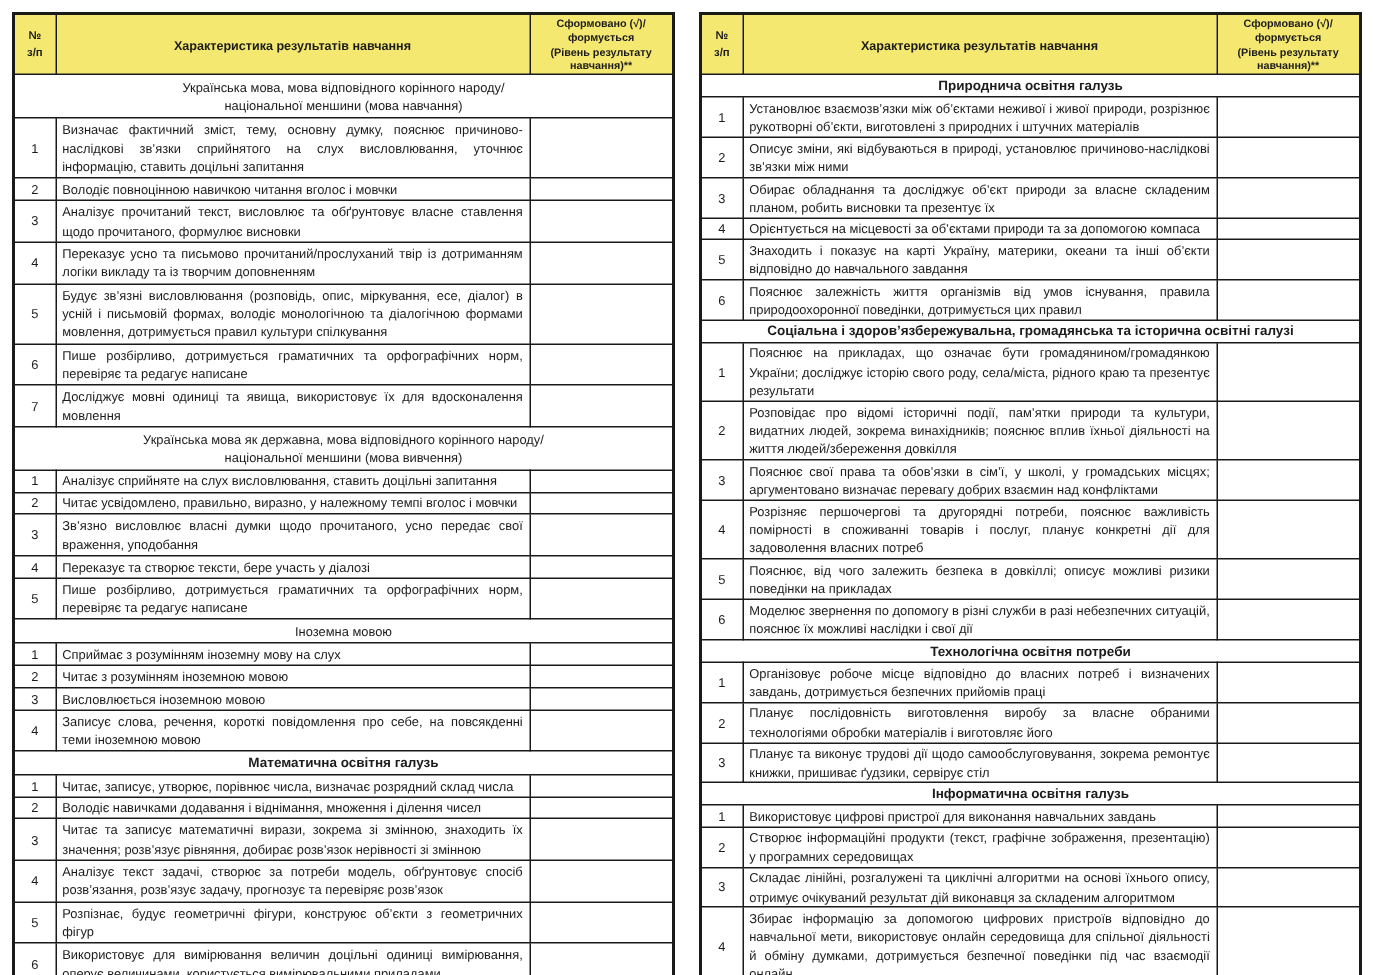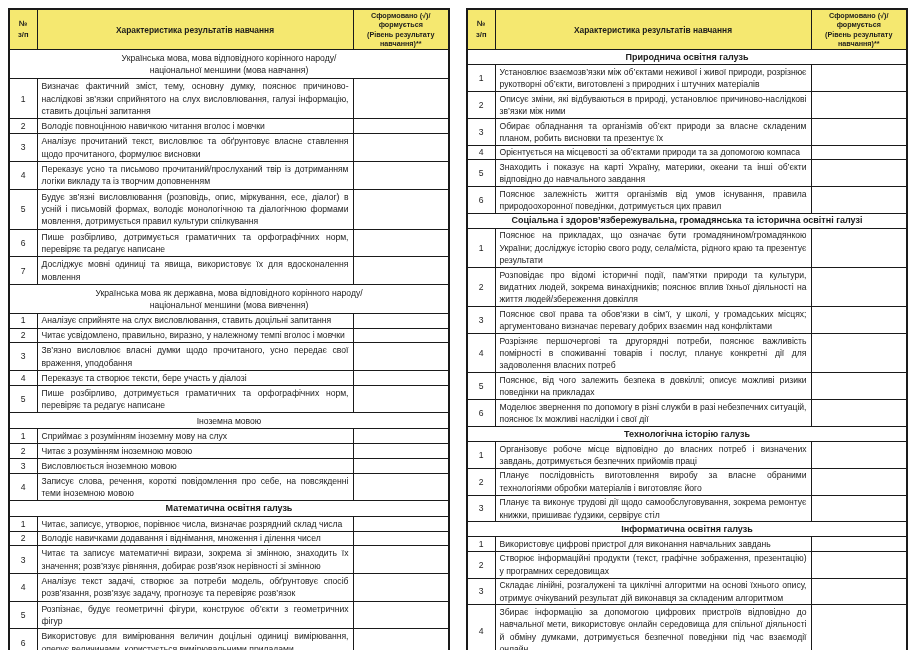--- a/index.html
+++ b/index.html
@@ -67,21 +67,21 @@
 навчання)**</th>
       </tr>
     </thead>
     <tbody>
         <tr>
           <td colspan="3" class="sub">Українська мова, мова відповідного корінного народу/
 національної меншини (мова навчання)</td>
         </tr>
         <tr>
           <td class="num">1</td>
-          <td class="txt">Визначає фактичний зміст, тему, основну думку, пояснює причиново-наслідкові зв’язки сприйнятого на слух висловлювання, галузі інформацію, ставить доцільні запитання</td>
+          <td class="txt">Визначає фактичний зміст, тему, основну думку, пояснює причиново-наслідкові зв’язки сприйнятого на слух висловлювання, уточнює інформацію, ставить доцільні запитання</td>
           <td class="chk"></td>
         </tr>
         <tr>
           <td class="num">2</td>
           <td class="txt">Володіє повноцінною навичкою читання вголос і мовчки</td>
           <td class="chk"></td>
         </tr>
         <tr>
           <td class="num">3</td>
           <td class="txt">Аналізує прочитаний текст, висловлює та обґрунтовує власне ставлення щодо прочитаного, формулює висновки</td>
@@ -221,21 +221,21 @@
           <td class="txt">Установлює взаємозв’язки між об’єктами неживої і живої природи, розрізнює рукотворні об’єкти, виготовлені з природних і штучних матеріалів</td>
           <td class="chk"></td>
         </tr>
         <tr>
           <td class="num">2</td>
           <td class="txt">Описує зміни, які відбуваються в природі, установлює причиново-наслідкові зв’язки між ними</td>
           <td class="chk"></td>
         </tr>
         <tr>
           <td class="num">3</td>
-          <td class="txt">Обирає обладнання та організмів об’єкт природи за власне складеним планом, робить висновки та презентує їх</td>
+          <td class="txt">Обирає обладнання та досліджує об’єкт природи за власне складеним планом, робить висновки та презентує їх</td>
           <td class="chk"></td>
         </tr>
         <tr>
           <td class="num">4</td>
           <td class="txt">Орієнтується на місцевості за об’єктами природи та за допомогою компаса</td>
           <td class="chk"></td>
         </tr>
         <tr>
           <td class="num">5</td>
           <td class="txt">Знаходить і показує на карті Україну, материки, океани та інші об’єкти відповідно до навчального завдання</td>
@@ -273,21 +273,21 @@
           <td class="num">5</td>
           <td class="txt">Пояснює, від чого залежить безпека в довкіллі; описує можливі ризики поведінки на прикладах</td>
           <td class="chk"></td>
         </tr>
         <tr>
           <td class="num">6</td>
           <td class="txt">Моделює звернення по допомогу в різні служби в разі небезпечних ситуацій, пояснює їх можливі наслідки і свої дії</td>
           <td class="chk"></td>
         </tr>
         <tr>
-          <td colspan="3" class="sec">Технологічна історію галузь</td>
+          <td colspan="3" class="sec">Технологічна освітня потреби</td>
         </tr>
         <tr>
           <td class="num">1</td>
           <td class="txt">Організовує робоче місце відповідно до власних потреб і визначених завдань, дотримується безпечних прийомів праці</td>
           <td class="chk"></td>
         </tr>
         <tr>
           <td class="num">2</td>
           <td class="txt">Планує послідовність виготовлення виробу за власне обраними технологіями обробки матеріалів і виготовляє його</td>
           <td class="chk"></td>

